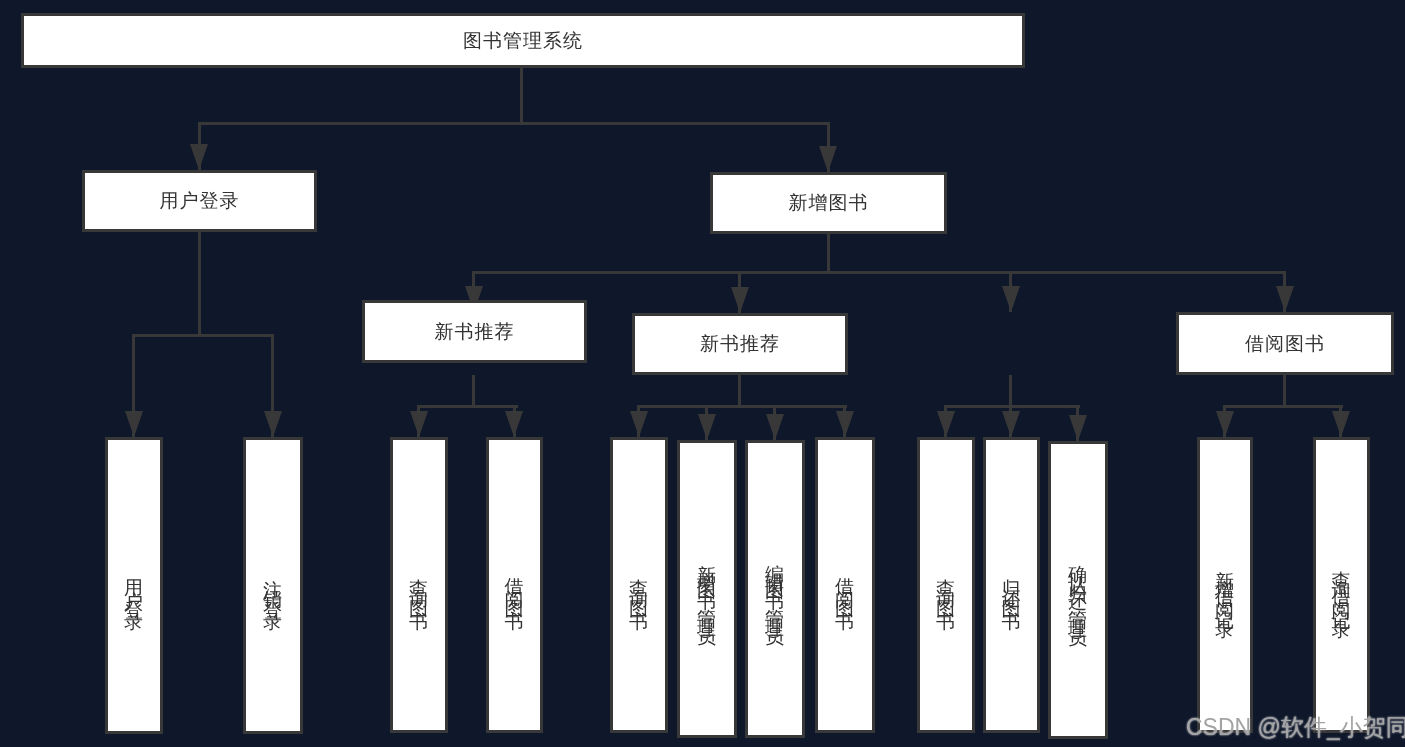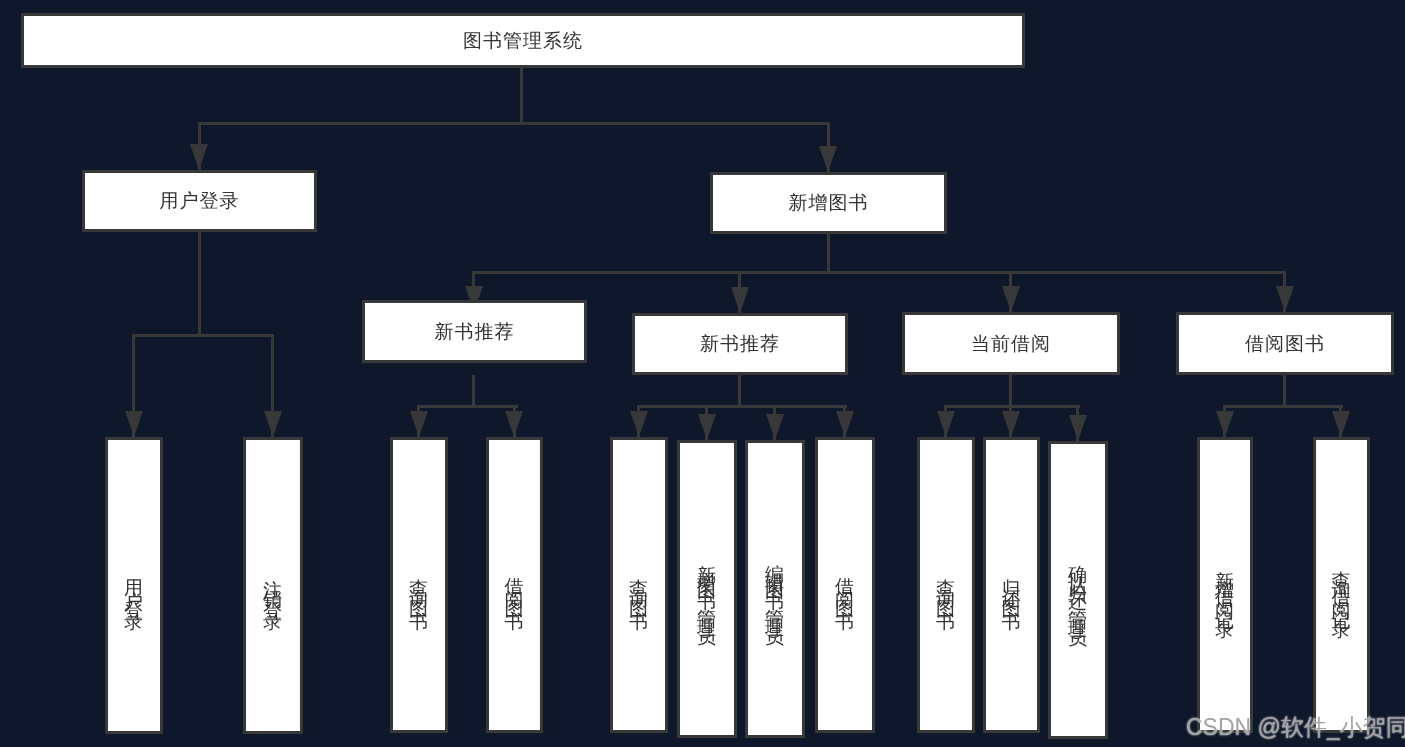--- a/index.html
+++ b/index.html
@@ -95,23 +95,20 @@
   <div class="arrow" style="left:1002px; top:286px;"></div>
   <div class="vline" style="left:1283px; top:271px; height:41px;"></div>
   <div class="arrow" style="left:1276px; top:286px;"></div>
 
   <div class="box" style="left:362px; top:300px; width:225px; height:63px;">
     <span class="htext">新书推荐</span>
   </div>
   <div class="box" style="left:632px; top:313px; width:216px; height:62px;">
     <span class="htext">新书推荐</span>
   </div>
-  <div class="box" style="left:902px; top:312px; width:218px; height:63px;">
-    <span class="htext">当前借阅</span>
-  </div>
   <div class="box" style="left:1176px; top:312px; width:218px; height:63px;">
     <span class="htext">借阅图书</span>
   </div>
 
   <div class="vline" style="left:472px; top:375px; height:32px;"></div>
   <div class="hline" style="left:417px; top:405px; width:101px;"></div>
   <div class="vline" style="left:417px; top:405px; height:32px;"></div>
   <div class="arrow" style="left:410px; top:411px;"></div>
   <div class="vline" style="left:513px; top:405px; height:32px;"></div>
   <div class="arrow" style="left:505px; top:411px;"></div>

